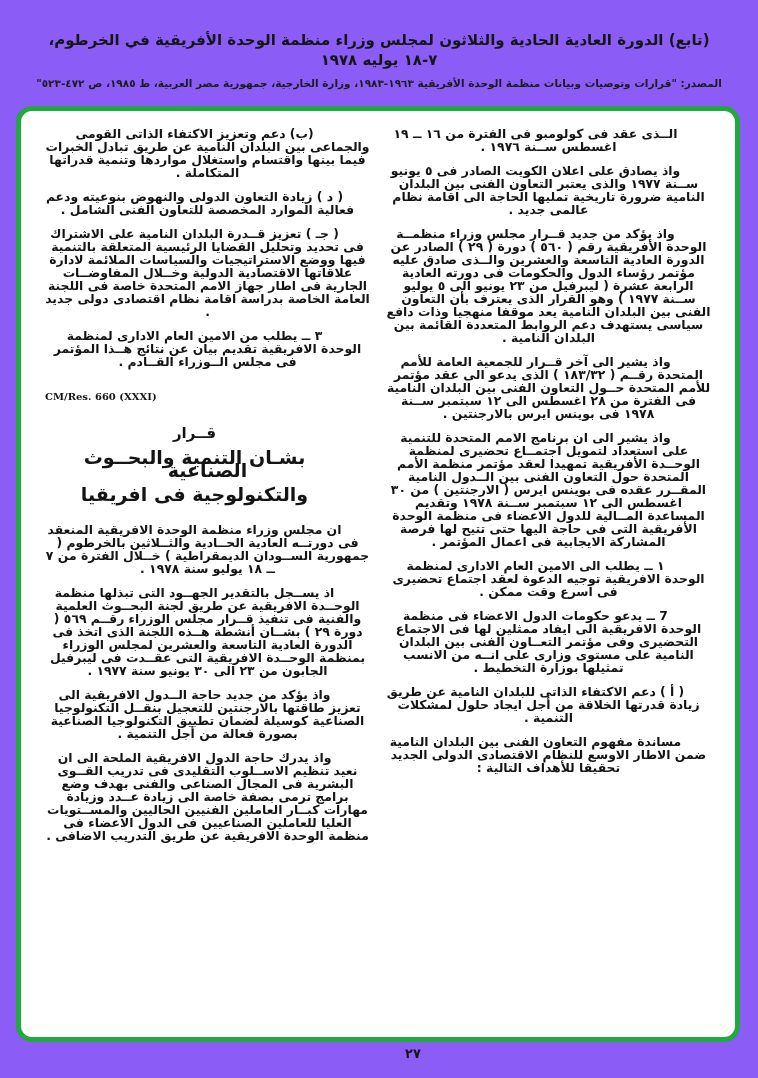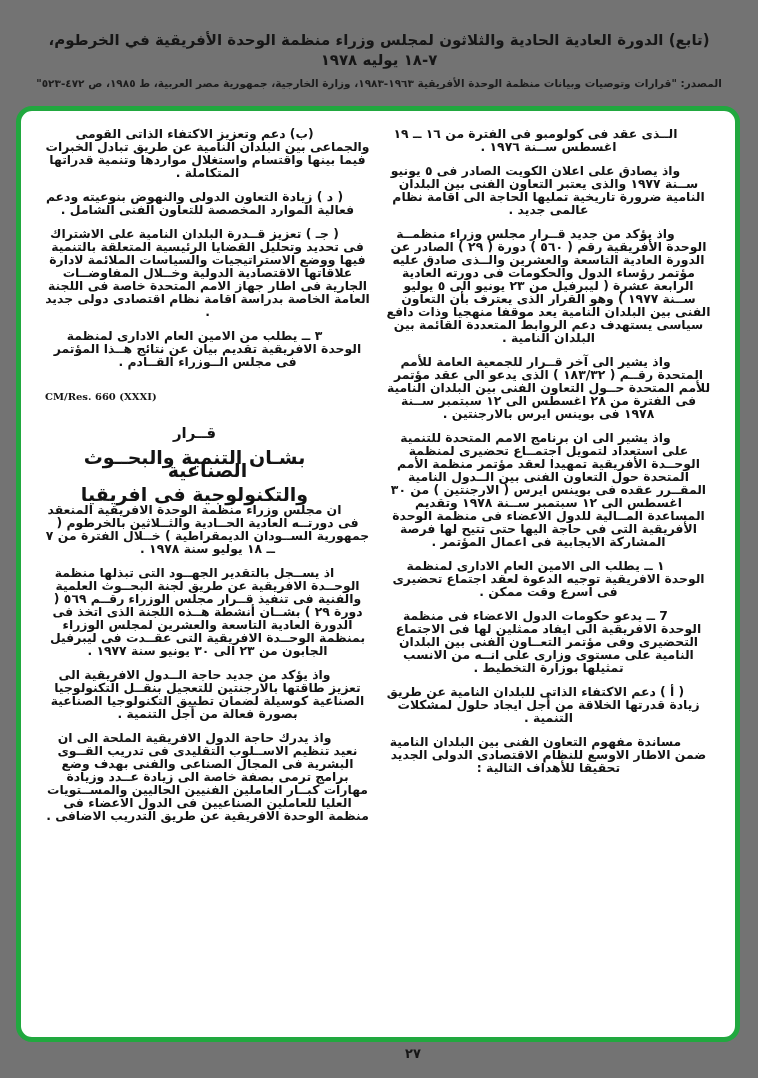--- a/index.html
+++ b/index.html
@@ -1,32 +1,32 @@
 <!DOCTYPE html>
 <html lang="ar" style="--frame-green: #21a83f;"><head>
 <meta charset="utf-8">
 <style>
   html,body{margin:0;padding:0;background:#ffffff;}
-  .page{position:relative;width:758px;height:1078px;background:#737373;overflow:hidden;
+  .page{position:relative;width:758px;height:1078px;background:#8b5cf6;overflow:hidden;
         font-family:"DejaVu Sans", sans-serif;color:#161616;}
   .header{position:absolute;top:30px;left:0;width:758px;text-align:center;direction:rtl;}
   .h1{font-size:15px;font-weight:bold;letter-spacing:0;line-height:20px;padding:0 30px;}
   .h2{font-size:10.5px;font-weight:bold;margin-top:7px;color:#1c1c1c;}
   .frame{position:absolute;left:16px;top:106px;width:724px;height:936px;box-sizing:border-box;
          border:5px solid var(--frame-green,#21a83f);border-radius:16px;
          padding:16px 24px 10px 24px;overflow:hidden;background:#fff;}
   .columns{display:flex;direction:rtl;gap:16px;height:100%;}
   .col{width:50%;direction:rtl;text-align:justify;font-size:12.4px;font-weight:bold;
        line-height:13px;color:#141414;}
   .col p{margin:0 0 11px 0;text-indent:26px;text-align:center;}
   .cmres{direction:ltr;text-align:left;font-family:"DejaVu Serif", serif;font-weight:bold;
          font-size:10px;margin:22px 0 24px 0;}
   .res-title{text-align:center;font-size:15px;font-weight:bold;margin:0 0 20px 0;text-indent:0;}
   .res-sub{text-align:center;font-size:19px;font-weight:bold;margin:0 0 12px 0;text-indent:0;}
-  .res-sub.last{margin-bottom:2px;}
+  .res-sub.last{margin-bottom:22px;}
   .footer{position:absolute;top:1046px;left:10px;width:758px;text-align:center;
           font-size:13px;font-weight:bold;direction:rtl;margin-left:24px;}
 </style>
 </head>
 <body>
 
 <div class="page">
 
   <div class="header">
     <div class="h1">(تابع) الدورة العادية الحادية والثلاثون لمجلس وزراء منظمة الوحدة الأفريقية في الخرطوم، ٧-١٨ يوليه ١٩٧٨</div>

